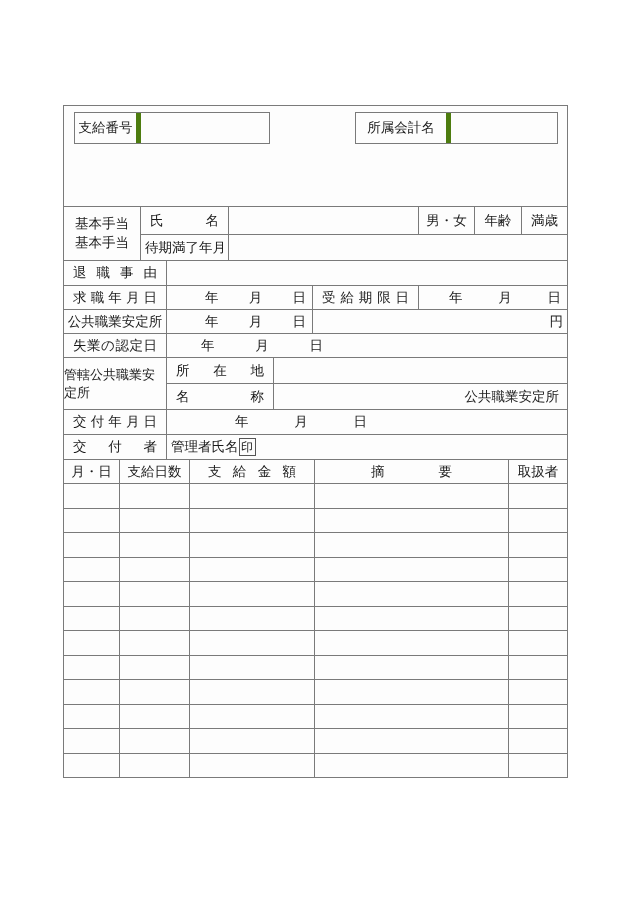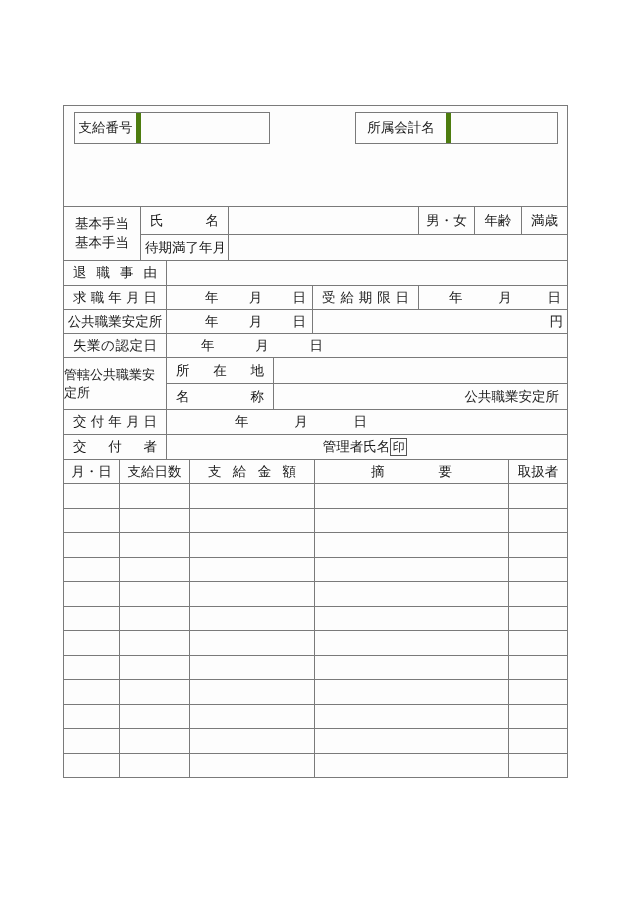--- a/index.html
+++ b/index.html
@@ -329,21 +329,21 @@
     </div>
 
     <div class="row" style="height:25px;">
       <div class="cell nol" style="width:102px;">
         <span class="spread">
           <span>交</span>
           <span>付</span>
           <span>者</span>
         </span>
       </div>
-      <div class="cell" style="flex:1;justify-content:center;padding-right:6px;">
+      <div class="cell" style="flex:1;justify-content:flex-start;padding-right:6px;">
         <span>管理者氏名</span>
         <span class="ink">印</span>
       </div>
     </div>
 
     <div class="row ledger-head" style="height:24px;">
       <div class="cell nol ctr" style="width:55px;">月・日</div>
       <div class="cell ctr" style="width:70px;">支給日数</div>
       <div class="cell" style="width:125px;">
         <span class="spread" style="padding:0 14px;">

